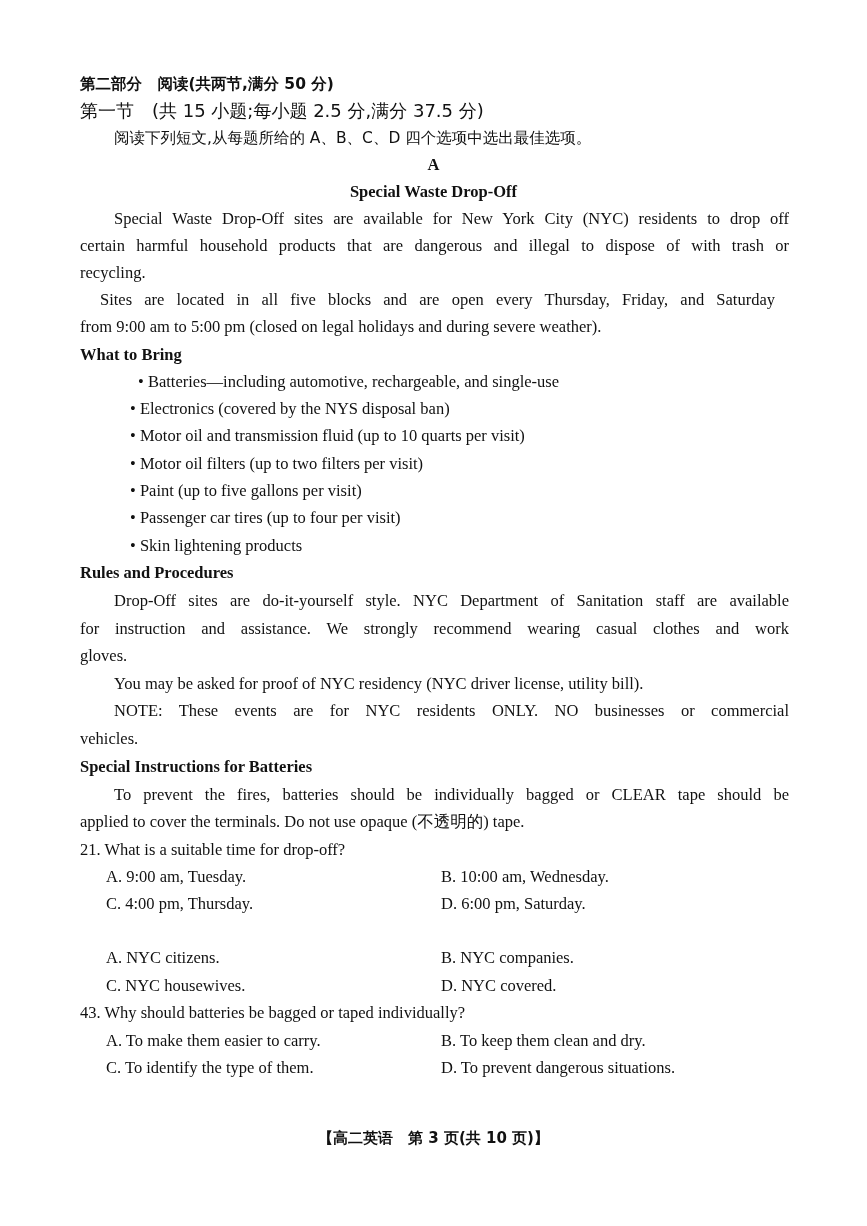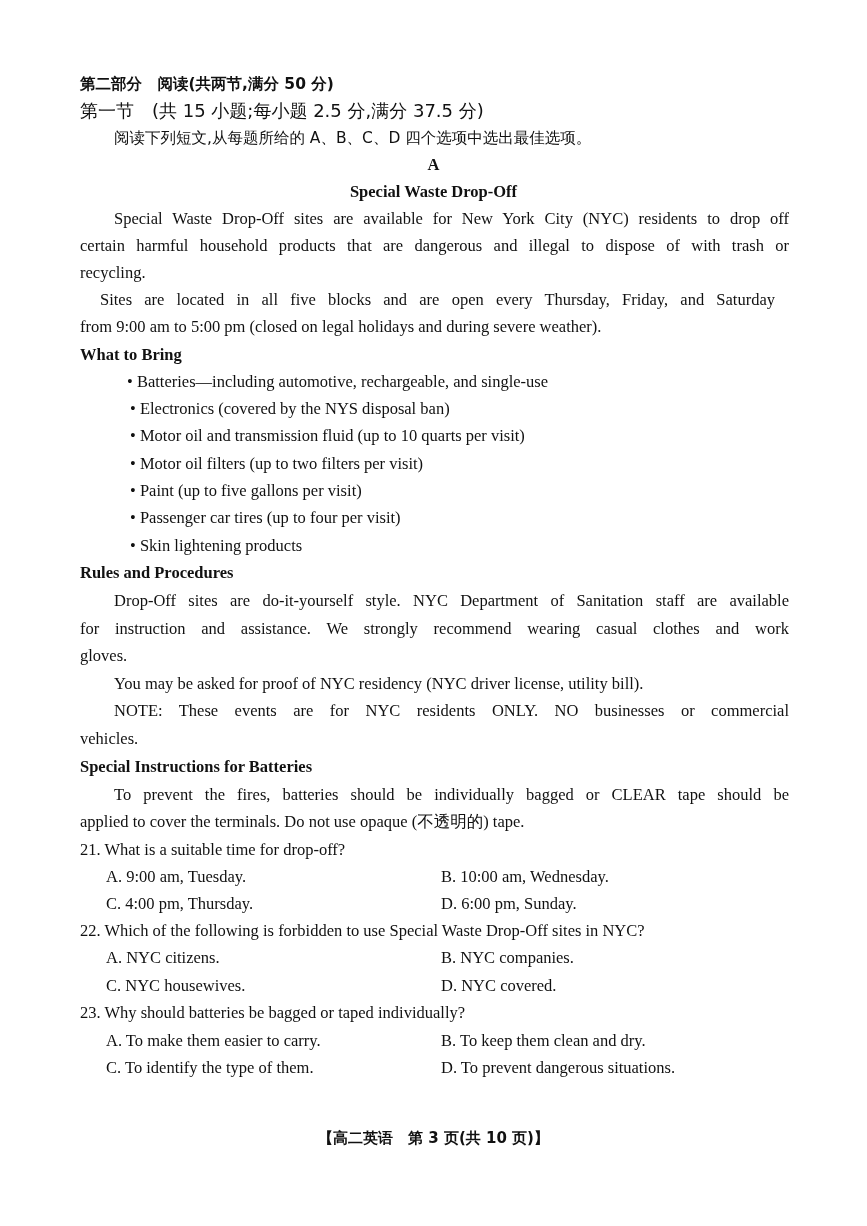--- a/index.html
+++ b/index.html
@@ -28,21 +28,21 @@
   <div class="line bold center" style="left:0;width:867px;top:181px;">Special Waste Drop-Off</div>
 
   <div class="line just" style="left:114px;width:675px;top:208px;">Special Waste Drop-Off sites are available for New York City (NYC) residents to drop off</div>
   <div class="line just" style="left:80px;width:709px;top:235px;">certain harmful household products that are dangerous and illegal to dispose of with trash or</div>
   <div class="line" style="left:80px;top:262px;">recycling.</div>
 
   <div class="line just" style="left:100px;width:675px;top:289px;">Sites are located in all five blocks and are open every Thursday, Friday, and Saturday</div>
   <div class="line" style="left:80px;top:316px;">from 9:00 am to 5:00 pm (closed on legal holidays and during severe weather).</div>
 
   <div class="line bold" style="left:80px;top:344px;">What to Bring</div>
-  <div class="line" style="left:127px;top:371px;">• <span>Batteries—including automotive, rechargeable, and single-use</span></div>
+  <div class="line" style="left:138px;top:371px;">• <span>Batteries—including automotive, rechargeable, and single-use</span></div>
   <div class="line" style="left:130px;top:398px;">• <span>Electronics (covered by the NYS disposal ban)</span></div>
   <div class="line" style="left:130px;top:425px;">• <span>Motor oil and transmission fluid (up to 10 quarts per visit)</span></div>
   <div class="line" style="left:130px;top:453px;">• <span>Motor oil filters (up to two filters per visit)</span></div>
   <div class="line" style="left:130px;top:480px;">• <span>Paint (up to five gallons per visit)</span></div>
   <div class="line" style="left:130px;top:507px;">• <span>Passenger car tires (up to four per visit)</span></div>
   <div class="line" style="left:130px;top:535px;">• <span>Skin lightening products</span></div>
 
   <div class="line bold" style="left:80px;top:562px;">Rules and Procedures</div>
   <div class="line just" style="left:114px;width:675px;top:590px;">Drop-Off sites are do-it-yourself style. NYC Department of Sanitation staff are available</div>
   <div class="line just" style="left:80px;width:709px;top:618px;">for instruction and assistance. We strongly recommend wearing casual clothes and work</div>
@@ -52,29 +52,28 @@
   <div class="line" style="left:80px;top:728px;">vehicles.</div>
 
   <div class="line bold" style="left:80px;top:756px;">Special Instructions for Batteries</div>
   <div class="line just" style="left:114px;width:675px;top:784px;">To prevent the fires, batteries should be individually bagged or CLEAR tape should be</div>
   <div class="line" style="left:80px;top:811px;">applied to cover the terminals. Do not use opaque (不透明的) tape.</div>
 
   <div class="line" style="left:80px;top:839px;">21. What is a suitable time for drop-off?</div>
   <div class="line" style="left:106px;top:866px;">A. 9:00 am, Tuesday.</div>
   <div class="line" style="left:441px;top:866px;">B. 10:00 am, Wednesday.</div>
   <div class="line" style="left:106px;top:893px;">C. 4:00 pm, Thursday.</div>
-  <div class="line" style="left:441px;top:893px;">D. 6:00 pm, Sunday.</div>
+  <div class="line" style="left:441px;top:893px;">D. 6:00 pm, Saturday.</div>
 
-  <div class="line" style="left:80px;top:920px;">22. Which of the following is forbidden to use Special Waste Drop-Off sites in NYC?</div>
   <div class="line" style="left:106px;top:947px;">A. NYC citizens.</div>
   <div class="line" style="left:441px;top:947px;">B. NYC companies.</div>
   <div class="line" style="left:106px;top:975px;">C. NYC housewives.</div>
   <div class="line" style="left:441px;top:975px;">D. NYC covered.</div>
 
-  <div class="line" style="left:80px;top:1002px;">23. Why should batteries be bagged or taped individually?</div>
+  <div class="line" style="left:80px;top:1002px;">43. Why should batteries be bagged or taped individually?</div>
   <div class="line" style="left:106px;top:1030px;">A. To make them easier to carry.</div>
   <div class="line" style="left:441px;top:1030px;">B. To keep them clean and dry.</div>
   <div class="line" style="left:106px;top:1057px;">C. To identify the type of them.</div>
   <div class="line" style="left:441px;top:1057px;">D. To prevent dangerous situations.</div>
 
   <div class="line bold cn center" style="left:0;width:867px;top:1127px;font-size:15px;">【高二英语　第 3 页(共 10 页)】</div>
 
 </div>
 
 </body></html>

